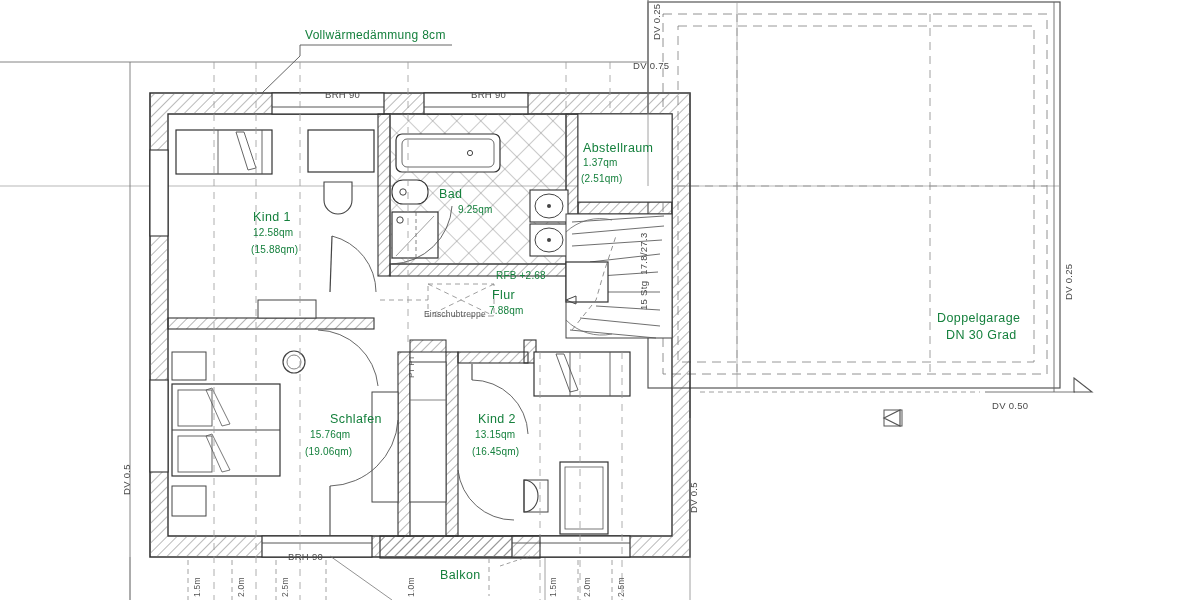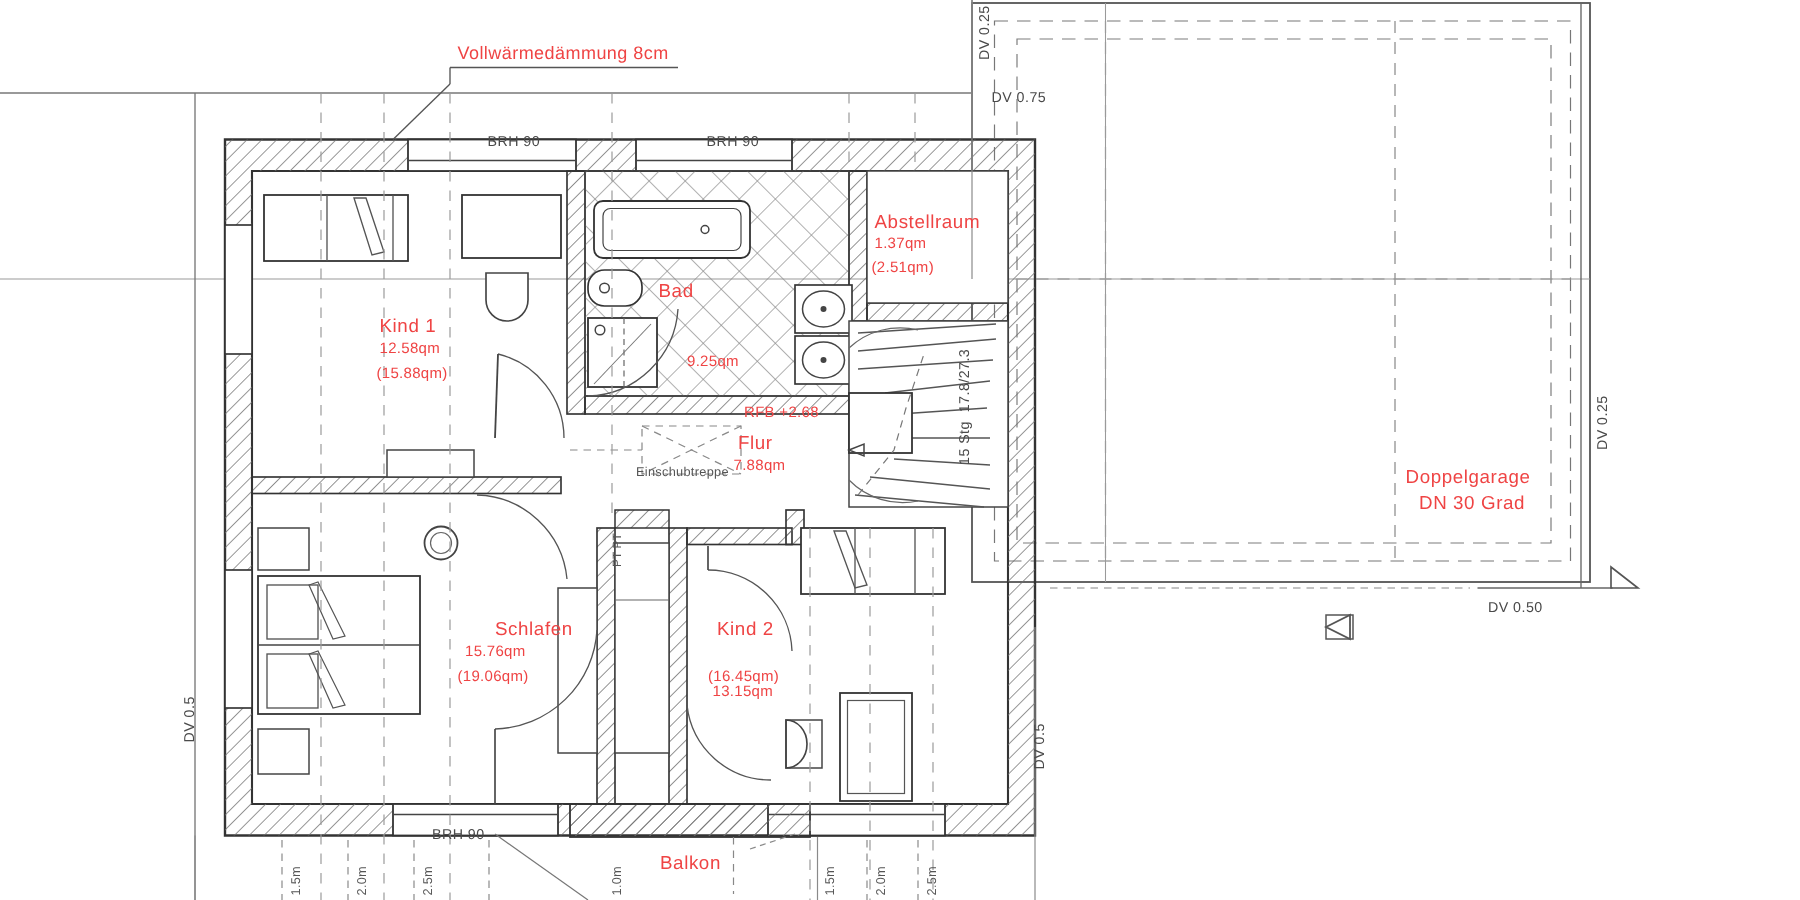--- a/index.html
+++ b/index.html
@@ -2,21 +2,21 @@
 <html><head>
 <meta charset="utf-8">
 <title>Floor Plan</title>
 <style>
   html,body{margin:0;padding:0;background:#ffffff;}
   body{width:1200px;height:600px;overflow:hidden;
        font-family:"Liberation Sans",sans-serif;color:#2a2a2a;}
   #plan-root{position:relative;width:1200px;height:600px;background:#fff;}
   svg#plan-svg{position:absolute;left:0;top:0;width:1200px;height:600px;}
   .lbl{position:absolute;white-space:pre;line-height:1.18;
-       font-family:"Liberation Sans",sans-serif;color:#ef4444;}
+       font-family:"Liberation Sans",sans-serif;color:#15803d;}
   .rm-name{font-size:12.5px;letter-spacing:.4px;}
   .rm-area{font-size:10px;letter-spacing:.2px;}
   .tiny{font-size:9.5px;letter-spacing:.3px;color:#4a4a4a;}
   .tiny2{font-size:8.5px;letter-spacing:.2px;color:#555;}
   .vert{transform-origin:left top;transform:rotate(-90deg);}
   .note{font-size:12px;letter-spacing:.3px;}
 </style>
 </head>
 <body>
 
@@ -316,46 +316,46 @@
 
 <div class="lbl tiny" style="left:325px;top:89px;">BRH 90</div>
 <div class="lbl tiny" style="left:471px;top:89px;">BRH 90</div>
 <div class="lbl tiny" style="left:288px;top:551px;">BRH 90</div>
 
 <div class="lbl rm-name" style="left:253px;top:210px;">Kind 1</div>
 <div class="lbl rm-area" style="left:253px;top:227px;">12.58qm</div>
 <div class="lbl rm-area" style="left:251px;top:244px;">(15.88qm)</div>
 
 <div class="lbl rm-name" style="left:439px;top:187px;">Bad</div>
-<div class="lbl rm-area" style="left:458px;top:204px;margin-top:32px;">9.25qm</div>
+<div class="lbl rm-area" style="left:458px;top:204px;">9.25qm</div>
 
 <div class="lbl rm-name" style="left:583px;top:141px;">Abstellraum</div>
 <div class="lbl rm-area" style="left:583px;top:157px;">1.37qm</div>
 <div class="lbl rm-area" style="left:581px;top:173px;">(2.51qm)</div>
 
 <div class="lbl rm-area" style="left:496px;top:270px;">RFB +2.68</div>
 <div class="lbl rm-name" style="left:492px;top:288px;">Flur</div>
 <div class="lbl rm-area" style="left:489px;top:305px;">7.88qm</div>
 <div class="lbl tiny2" style="left:424px;top:309px;">Einschubtreppe</div>
 
 <div class="lbl rm-name" style="left:313px;top:412px;margin-left:17px;">Schlafen</div>
 <div class="lbl rm-area" style="left:310px;top:429px;">15.76qm</div>
 <div class="lbl rm-area" style="left:305px;top:446px;">(19.06qm)</div>
 
 <div class="lbl rm-name" style="left:478px;top:412px;text-align:right;">Kind 2</div>
-<div class="lbl rm-area" style="left:475px;top:429px;margin-top:27px;">13.15qm</div>
+<div class="lbl rm-area" style="left:475px;top:429px;">13.15qm</div>
 <div class="lbl rm-area" style="left:472px;top:446px;">(16.45qm)</div>
 
 <div class="lbl rm-name" style="left:440px;top:568px;">Balkon</div>
 
 <div class="lbl rm-name" style="left:937px;top:311px;">Doppelgarage</div>
 <div class="lbl rm-name" style="left:946px;top:328px;">DN 30 Grad</div>
 
 <div class="lbl tiny vert" style="left:651px;top:40px;">DV 0.25</div>
-<div class="lbl tiny" style="left:633px;top:60px;margin-left:28px;">DV 0.75</div>
+<div class="lbl tiny" style="left:633px;top:60px;">DV 0.75</div>
 <div class="lbl tiny vert" style="left:1063px;top:300px;">DV 0.25</div>
 <div class="lbl tiny vert" style="left:121px;top:495px;">DV 0.5</div>
 <div class="lbl tiny vert" style="left:688px;top:513px;">DV 0.5</div>
 <div class="lbl tiny" style="left:992px;top:400px;">DV 0.50</div>
 
 <div class="lbl tiny2 vert" style="left:192px;top:597px;">1.5m</div>
 <div class="lbl tiny2 vert" style="left:236px;top:597px;">2.0m</div>
 <div class="lbl tiny2 vert" style="left:280px;top:597px;">2.5m</div>
 <div class="lbl tiny2 vert" style="left:548px;top:597px;">1.5m</div>
 <div class="lbl tiny2 vert" style="left:582px;top:597px;">2.0m</div>

